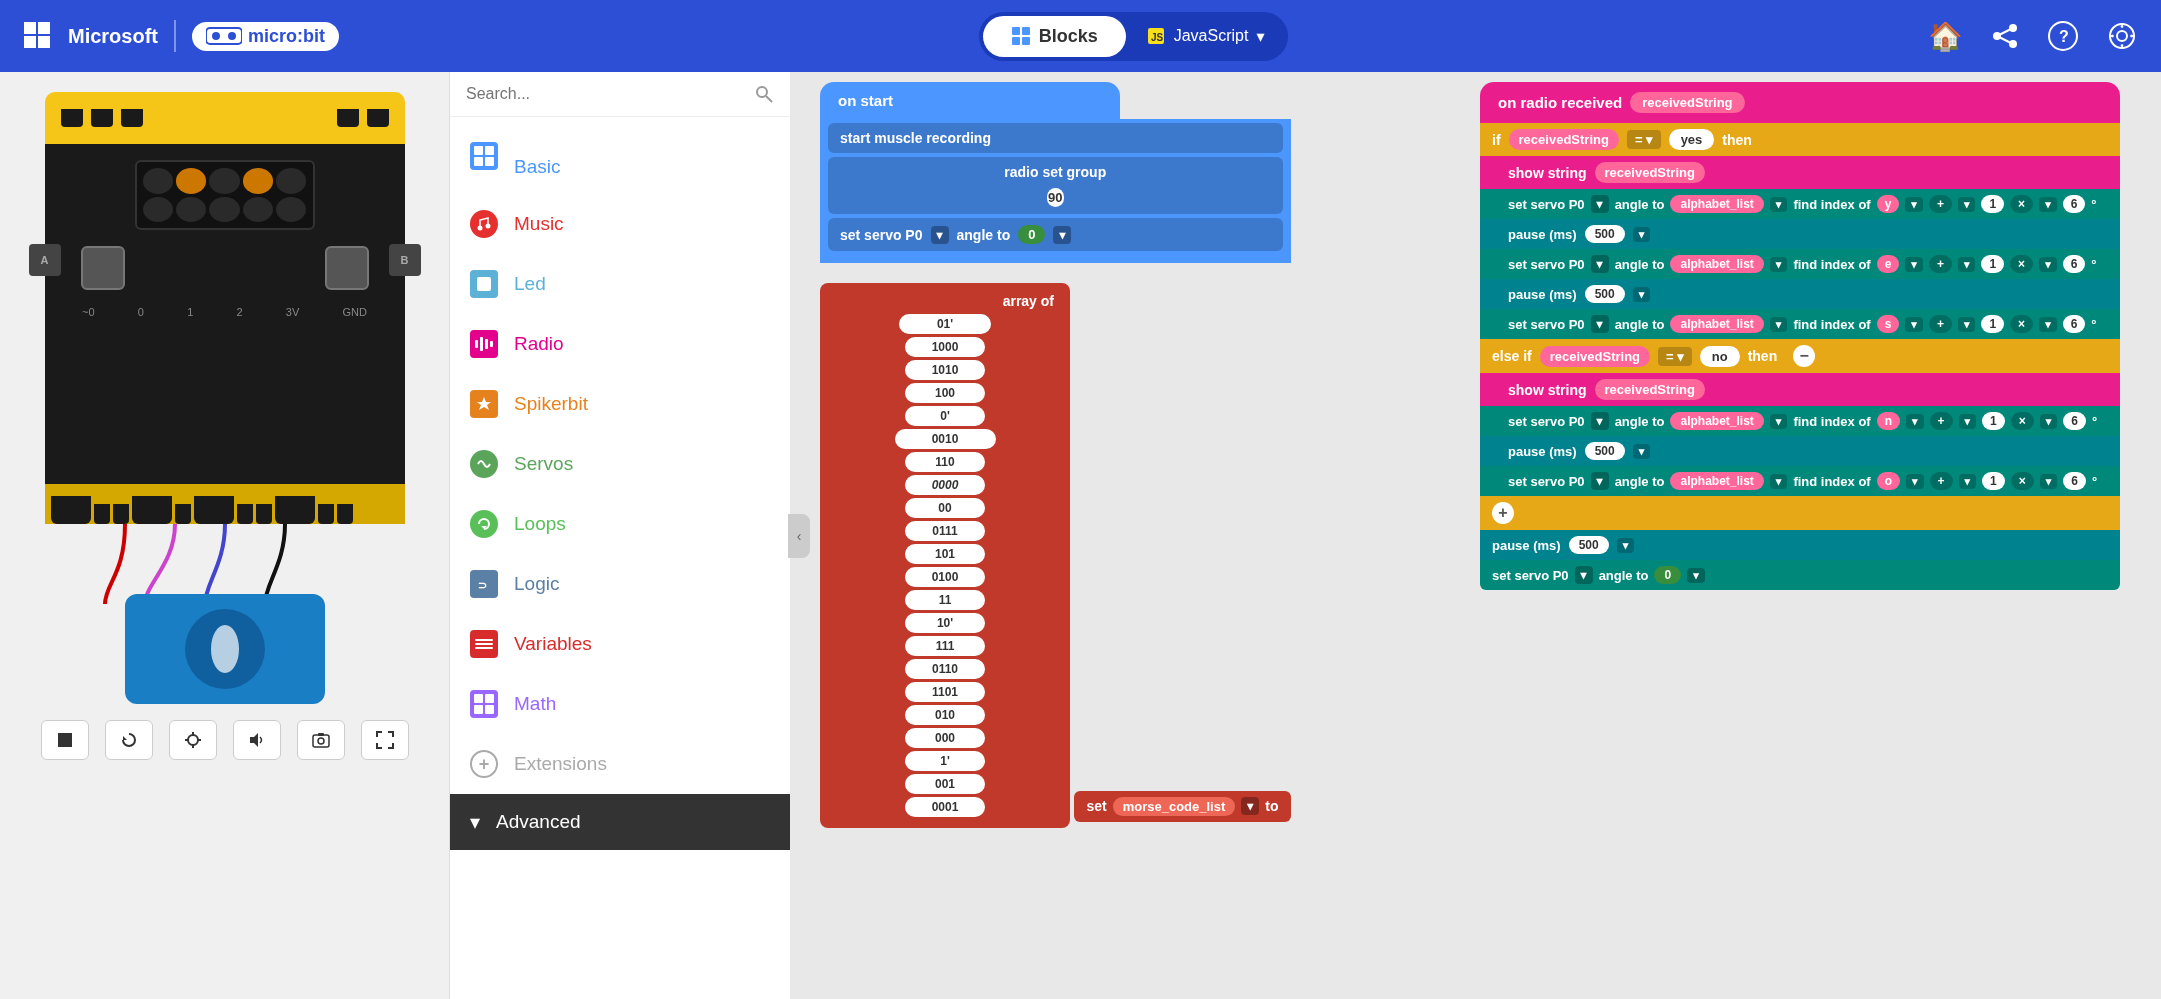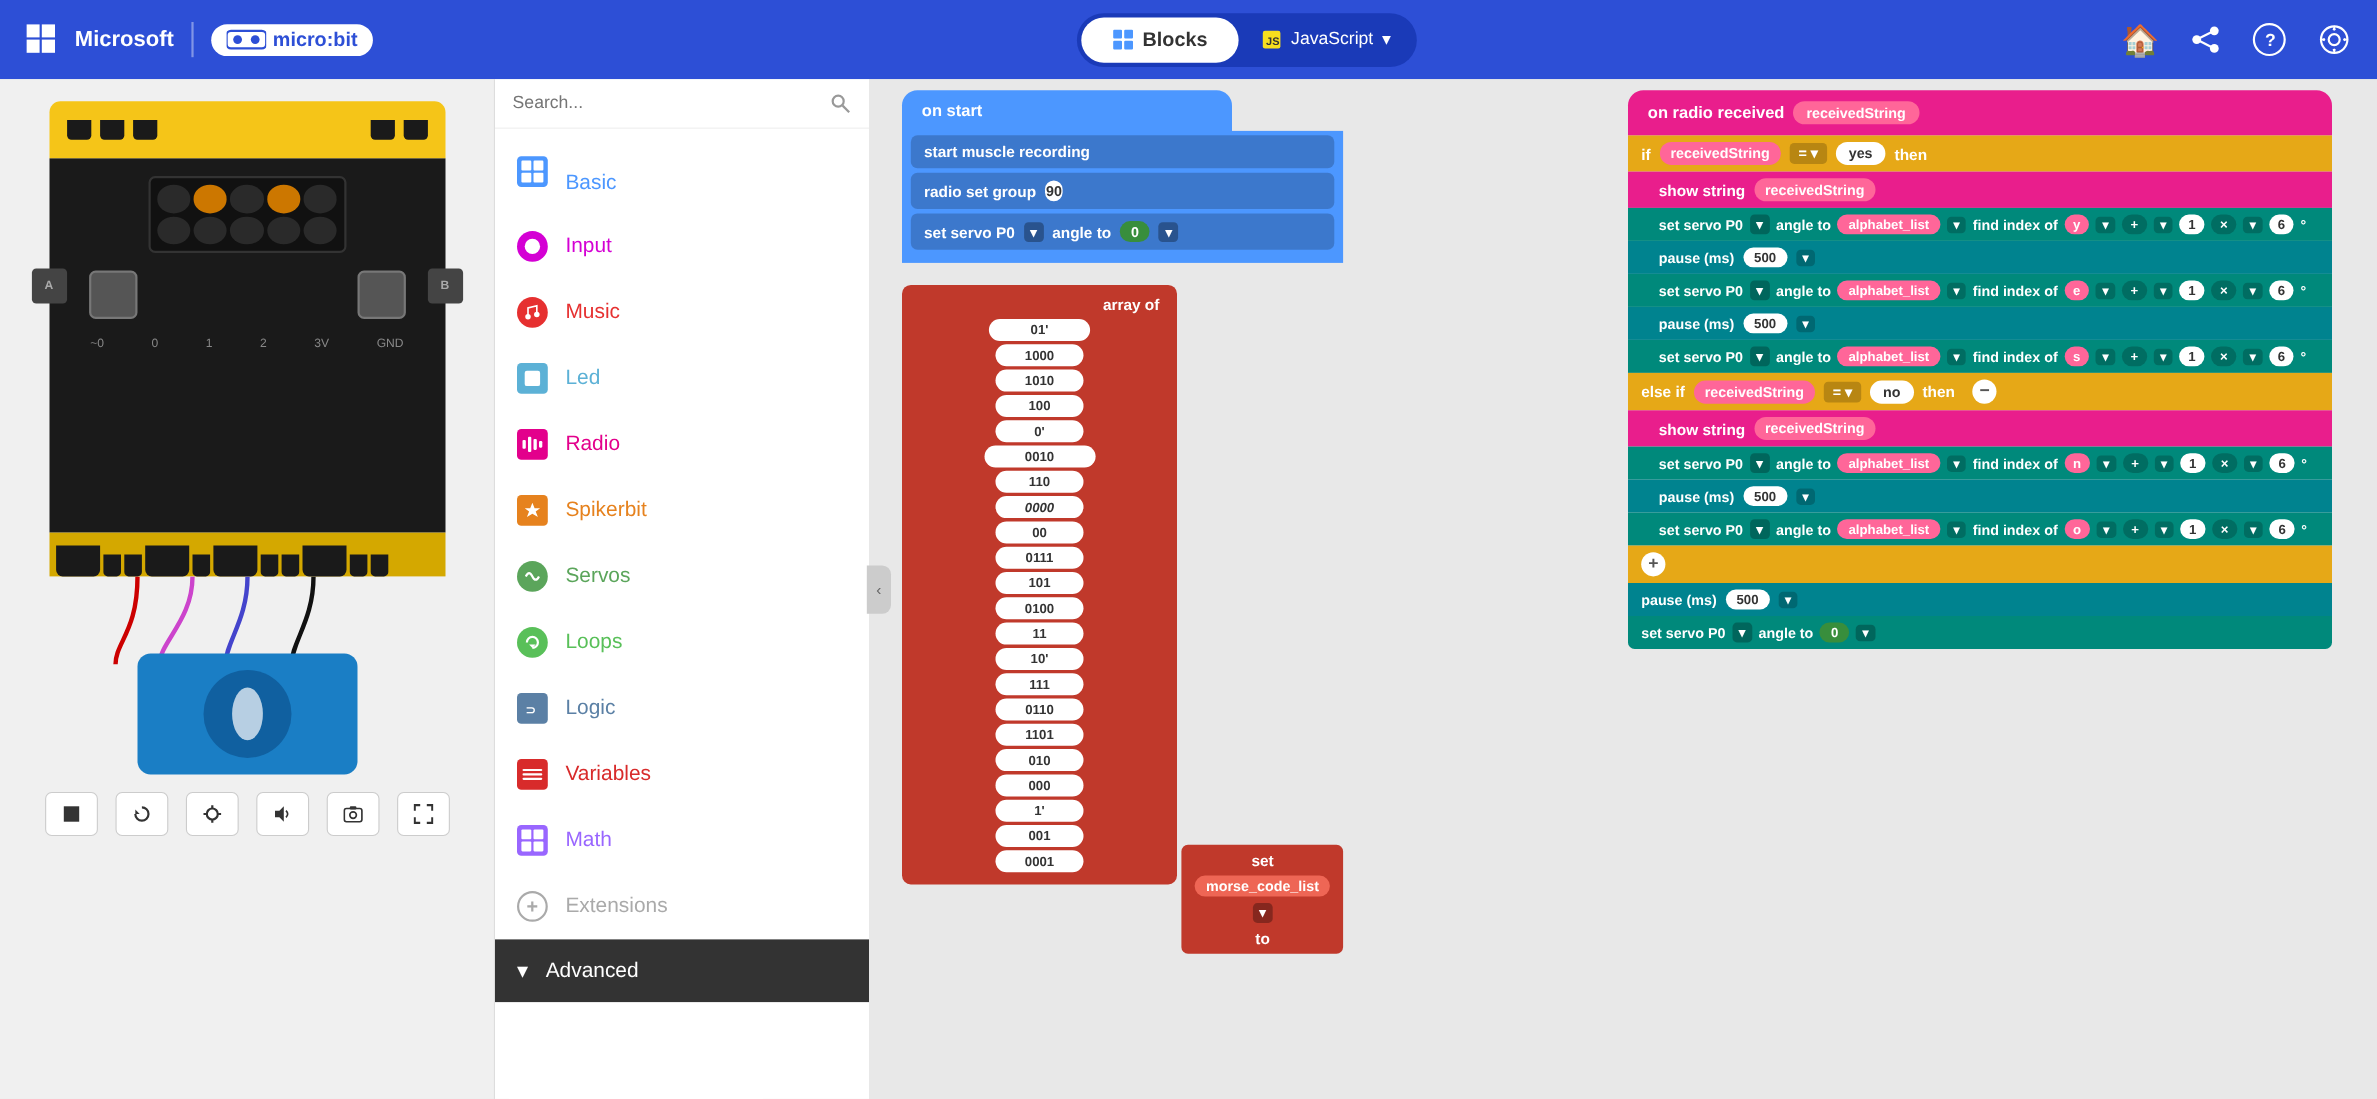--- a/index.html
+++ b/index.html
@@ -398,26 +398,20 @@
       <div class="category-item">
         <div style="width:28px;height:28px;background:#4c97ff;border-radius:4px;display:grid;grid-template-columns:1fr 1fr;gap:2px;padding:4px;">
           <div style="background:white;border-radius:1px;"></div>
           <div style="background:white;border-radius:1px;"></div>
           <div style="background:white;border-radius:1px;"></div>
           <div style="background:white;border-radius:1px;"></div>
         </div>
         <span style="color:#4c97ff;margin-top:23px;">Basic</span>
       </div>
 
-      <div class="category-item">
-        <div style="width:28px;height:28px;background:#d400d4;border-radius:50%;display:flex;align-items:center;justify-content:center;">
-          <div style="width:14px;height:14px;background:white;border-radius:50%;"></div>
-        </div>
-        <span style="color:#d400d4;">Input</span>
-      </div>
 
       <div class="category-item">
         <div style="width:28px;height:28px;background:#e63030;border-radius:50%;display:flex;align-items:center;justify-content:center;">
           <svg width="16" height="16" viewBox="0 0 16 16">
               <path d="M4 12 L4 4 L12 2 L12 10" stroke="white" stroke-width="1.5" fill="none"></path>
               <circle cx="4" cy="12" r="2.5" fill="white"></circle>
               <circle cx="12" cy="10" r="2.5" fill="white"></circle>
             </svg>
         </div>
         <span style="color:#e63030;">Music</span>
@@ -512,21 +506,21 @@
     <div class="blocks-area">
 
       <div style="position:absolute;left:30px;top:10px;">
         <div style="background:#4c97ff;border-radius:14px 14px 0 0;padding:10px 18px;font-size:15px;font-weight:700;color:white;display:inline-flex;align-items:center;gap:6px;min-width:300px;">
           <span>on start</span>
         </div>
         <div style="background:#4c97ff;padding:4px 8px 8px;min-width:300px;">
           <div style="background:rgba(0,0,0,0.2);border-radius:6px;padding:7px 12px;margin-bottom:4px;color:white;font-size:14px;font-weight:600;display:flex;align-items:center;gap:8px;">
             <span>start muscle recording</span>
           </div>
-          <div style="background:rgba(0,0,0,0.2);border-radius:6px;padding:7px 12px;margin-bottom:4px;color:white;font-size:14px;font-weight:600;display:flex;align-items:center;gap:8px;">
+          <div style="background:rgba(0,0,0,0.2);border-radius:6px;padding:7px 12px;margin-bottom:4px;color:white;font-size:14px;font-weight:600;display:flex;align-items:center;gap:8px;flex-direction:column;">
             <span>radio set group</span>
             <span style="background:white;color:#333;border-radius:10px;padding:2px 1px;font-size:13px;">90</span>
           </div>
           <div style="background:rgba(0,0,0,0.2);border-radius:6px;padding:7px 12px;margin-bottom:4px;color:white;font-size:14px;font-weight:600;display:flex;align-items:center;gap:8px;">
             <span>set servo P0</span>
             <span style="background:rgba(0,0,0,0.3);border-radius:4px;padding:2px 6px;font-size:12px;">▾</span>
             <span>angle to</span>
             <span style="background:#388e3c;border-radius:10px;padding:2px 10px;font-size:13px;">0</span>
             <span style="background:rgba(0,0,0,0.3);border-radius:4px;padding:2px 6px;font-size:12px;">▾</span>
           </div>
@@ -552,21 +546,21 @@
           <div style="background:white;border-radius:10px;padding:3px 10px;margin:3px auto;width:80px;text-align:center;font-size:12px;font-weight:600;color:#333;">111</div>
           <div style="background:white;border-radius:10px;padding:3px 10px;margin:3px auto;width:80px;text-align:center;font-size:12px;font-weight:600;color:#333;">0110</div>
           <div style="background:white;border-radius:10px;padding:3px 10px;margin:3px auto;width:80px;text-align:center;font-size:12px;font-weight:600;color:#333;">1101</div>
           <div style="background:white;border-radius:10px;padding:3px 10px;margin:3px auto;width:80px;text-align:center;font-size:12px;font-weight:600;color:#333;">010</div>
           <div style="background:white;border-radius:10px;padding:3px 10px;margin:3px auto;width:80px;text-align:center;font-size:12px;font-weight:600;color:#333;">000</div>
           <div style="background:white;border-radius:10px;padding:3px 10px;margin:3px auto;width:80px;text-align:center;font-size:12px;font-weight:600;color:#333;">1'</div>
           <div style="background:white;border-radius:10px;padding:3px 6px;margin:3px auto;width:80px;text-align:center;font-size:12px;font-weight:600;color:#333;">001</div>
           <div style="background:white;border-radius:10px;padding:3px 10px;margin:3px auto;width:80px;text-align:center;font-size:12px;font-weight:600;color:#333;">0001</div>
         </div>
         
-        <div style="margin-top:6px;background:#c0392b;border-radius:6px;padding:6px 12px;color:white;font-size:14px;font-weight:600;display:inline-flex;align-items:center;gap:6px;flex-direction:column;">
+        <div style="margin-top:6px;background:#c0392b;border-radius:6px;padding:6px 12px;color:white;font-size:14px;font-weight:600;display:inline-flex;align-items:center;gap:6px;">
           <span>set</span>
           <span style="background:#ee6655;border-radius:10px;padding:2px 10px;font-size:13px;">morse_code_list</span>
           <span style="background:rgba(0,0,0,0.3);border-radius:4px;padding:2px 6px;font-size:12px;">▾</span>
           <span>to</span>
         </div>
       </div>
 
       <div style="position:absolute;left:690px;top:10px;">
         
         <div style="background:#e91e8c;border-radius:14px 14px 0 0;padding:10px 18px;font-size:15px;font-weight:700;color:white;display:inline-flex;align-items:center;gap:8px;min-width:640px;">

